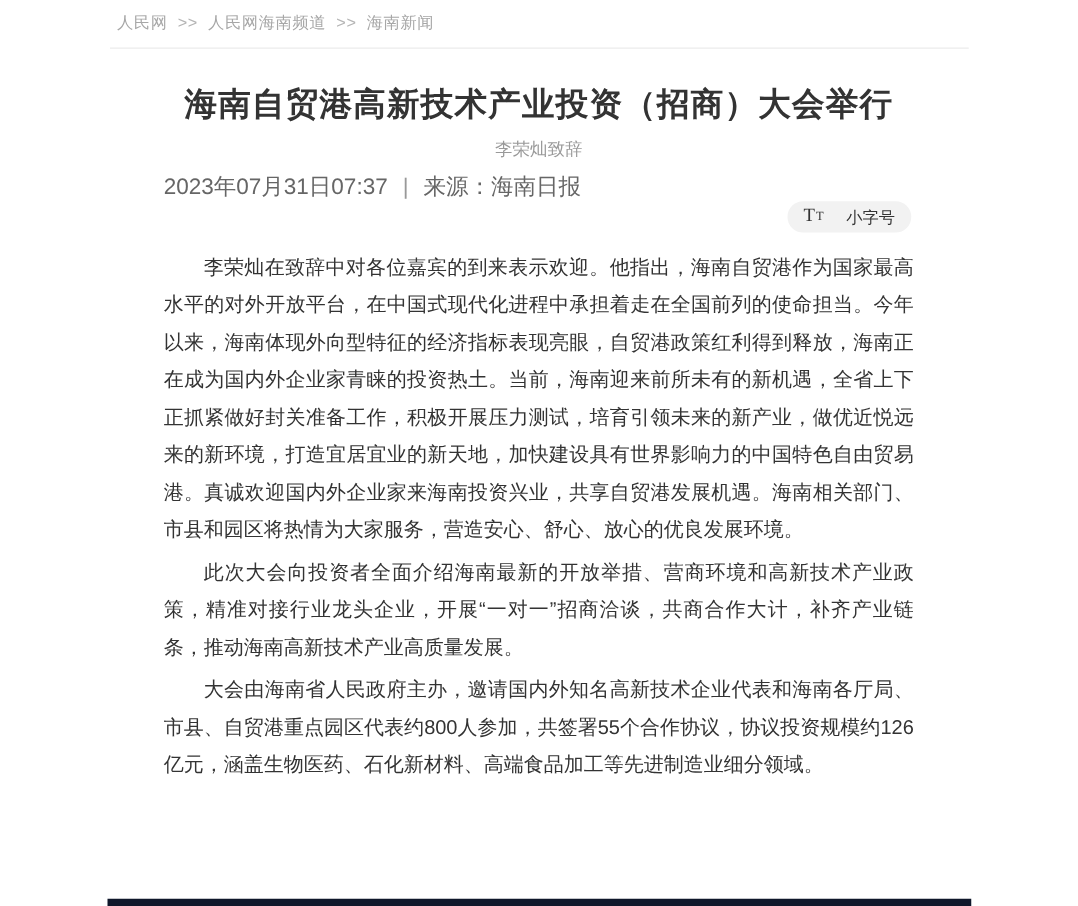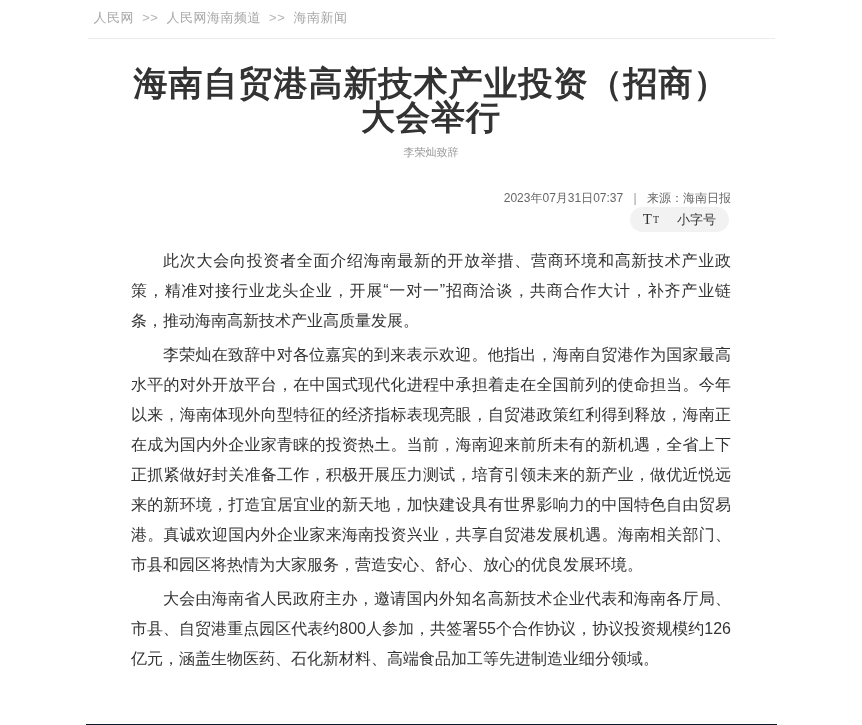--- a/index.html
+++ b/index.html
@@ -4,21 +4,21 @@
 <style>
   * { box-sizing: border-box; }
   html, body { margin: 0; padding: 0; background: #ffffff; }
   body { font-family: "Liberation Sans", "DejaVu Sans", sans-serif; }
 
   .page {
     width: 691px;
     height: 725px;
     margin: 0 auto;
     background: #ffffff;
-    border-bottom: 1px solid #0f172a;
+    border-bottom: 6px solid #0f172a;
     overflow: hidden;
   }
 
   
   .breadcrumb {
     padding: 9px 8px 11px 8px;
     font-size: 13px;
     color: #a7a7a7;
     letter-spacing: 0.5px;
   }
@@ -33,39 +33,39 @@
     border: none;
     border-top: 1px solid #ececec;
     margin: 0 2px;
   }
 
   
   .article { width: 600px; margin: 0 auto; }
 
   .title {
     margin: 27px 0 0 0;
-    font-size: 34px;
+    font-size: 26px;
     line-height: 34px;
     font-weight: bold;
     color: #333333;
     text-align: center;
     letter-spacing: 1px;
   }
 
   .subtitle {
     margin-top: 11px;
     text-align: center;
-    font-size: 11px;
+    font-size: 14px;
     color: #999999;
   }
 
   .meta {
-    margin-top: 30px;
-    text-align: right;
-    font-size: 12px;
+    margin-top: 8px;
+    text-align: left;
+    font-size: 18px;
     color: #666666;
   }
   .meta .pipe { margin: 0 7px; color: #999999; }
   .meta a { color: #666666; text-decoration: none; cursor: pointer; }
 
   .toolbar {
     display: flex;
     justify-content: flex-end;
     margin-top: 0px;
     padding-right: 2px;
@@ -137,21 +137,21 @@
 
     <div class="toolbar">
       <button class="font-pill">
         <span class="t-big">T</span>
           <span class="t-small">T</span>
         <span class="pill-label">小字号</span>
       </button>
     </div>
 
     <div class="body-text">
+      <p class="indent">李荣灿在致辞中对各位嘉宾的到来表示欢迎。他指出，海南自贸港作为国家最高水平的对外开放平台，在中国式现代化进程中承担着走在全国前列的使命担当。今年以来，海南体现外向型特征的经济指标表现亮眼，自贸港政策红利得到释放，海南正在成为国内外企业家青睐的投资热土。当前，海南迎来前所未有的新机遇，全省上下正抓紧做好封关准备工作，积极开展压力测试，培育引领未来的新产业，做优近悦远来的新环境，打造宜居宜业的新天地，加快建设具有世界影响力的中国特色自由贸易港。真诚欢迎国内外企业家来海南投资兴业，共享自贸港发展机遇。海南相关部门、市县和园区将热情为大家服务，营造安心、舒心、放心的优良发展环境。</p>
       <p class="indent">此次大会向投资者全面介绍海南最新的开放举措、营商环境和高新技术产业政策，精准对接行业龙头企业，开展“一对一”招商洽谈，共商合作大计，补齐产业链条，推动海南高新技术产业高质量发展。</p>
-      <p class="indent">李荣灿在致辞中对各位嘉宾的到来表示欢迎。他指出，海南自贸港作为国家最高水平的对外开放平台，在中国式现代化进程中承担着走在全国前列的使命担当。今年以来，海南体现外向型特征的经济指标表现亮眼，自贸港政策红利得到释放，海南正在成为国内外企业家青睐的投资热土。当前，海南迎来前所未有的新机遇，全省上下正抓紧做好封关准备工作，积极开展压力测试，培育引领未来的新产业，做优近悦远来的新环境，打造宜居宜业的新天地，加快建设具有世界影响力的中国特色自由贸易港。真诚欢迎国内外企业家来海南投资兴业，共享自贸港发展机遇。海南相关部门、市县和园区将热情为大家服务，营造安心、舒心、放心的优良发展环境。</p>
       <p class="indent">大会由海南省人民政府主办，邀请国内外知名高新技术企业代表和海南各厅局、市县、自贸港重点园区代表约800人参加，共签署55个合作协议，协议投资规模约126亿元，涵盖生物医药、石化新材料、高端食品加工等先进制造业细分领域。</p>
 
     </div>
 
   </div>
 
 </div>
 
 </body></html>

